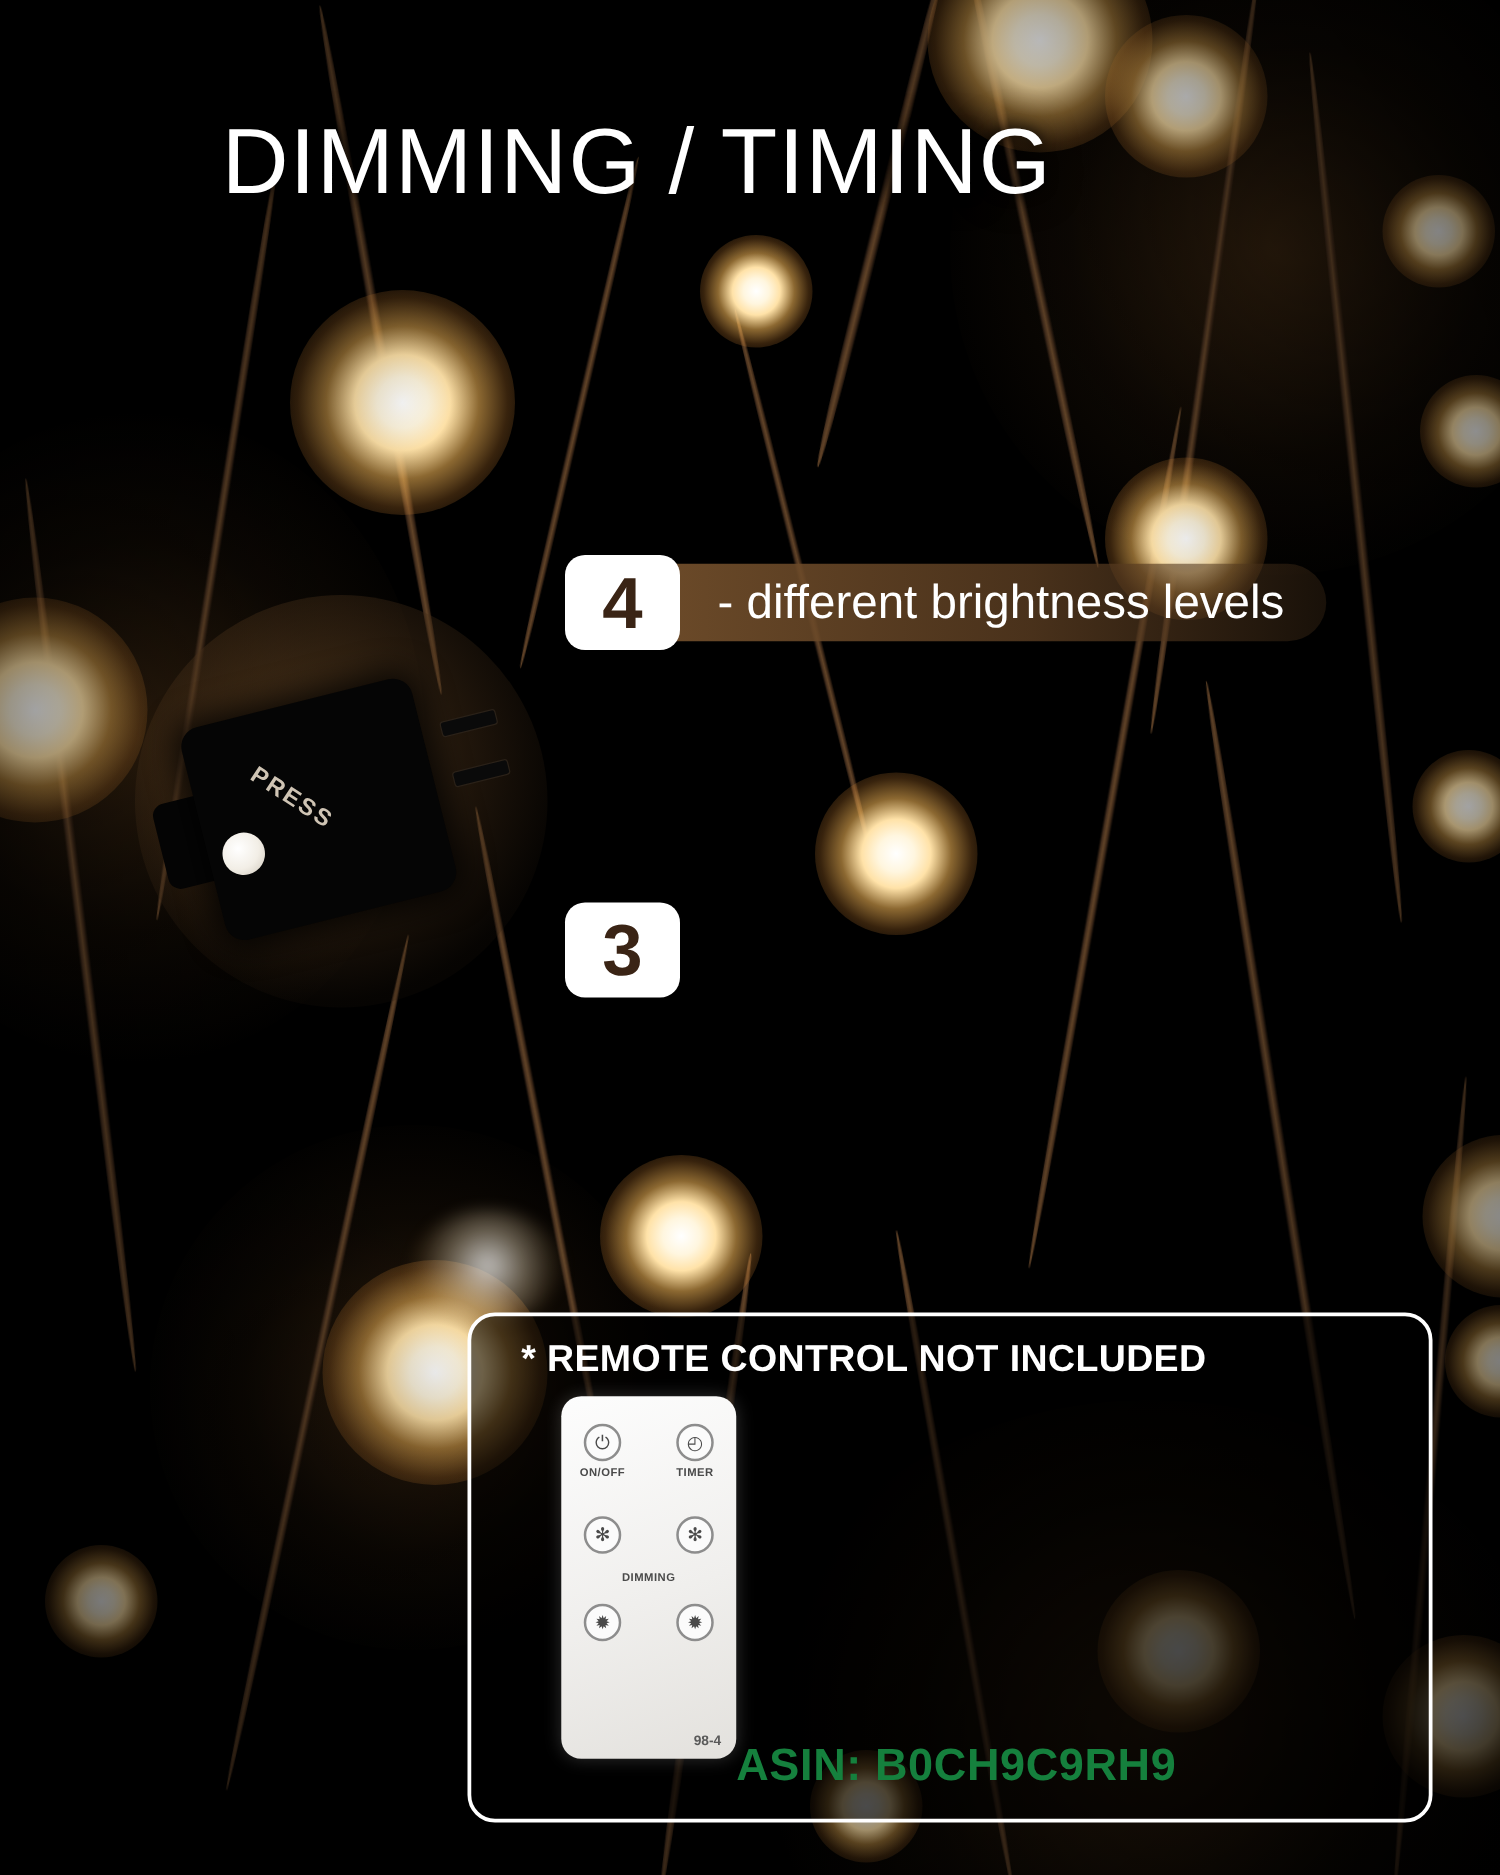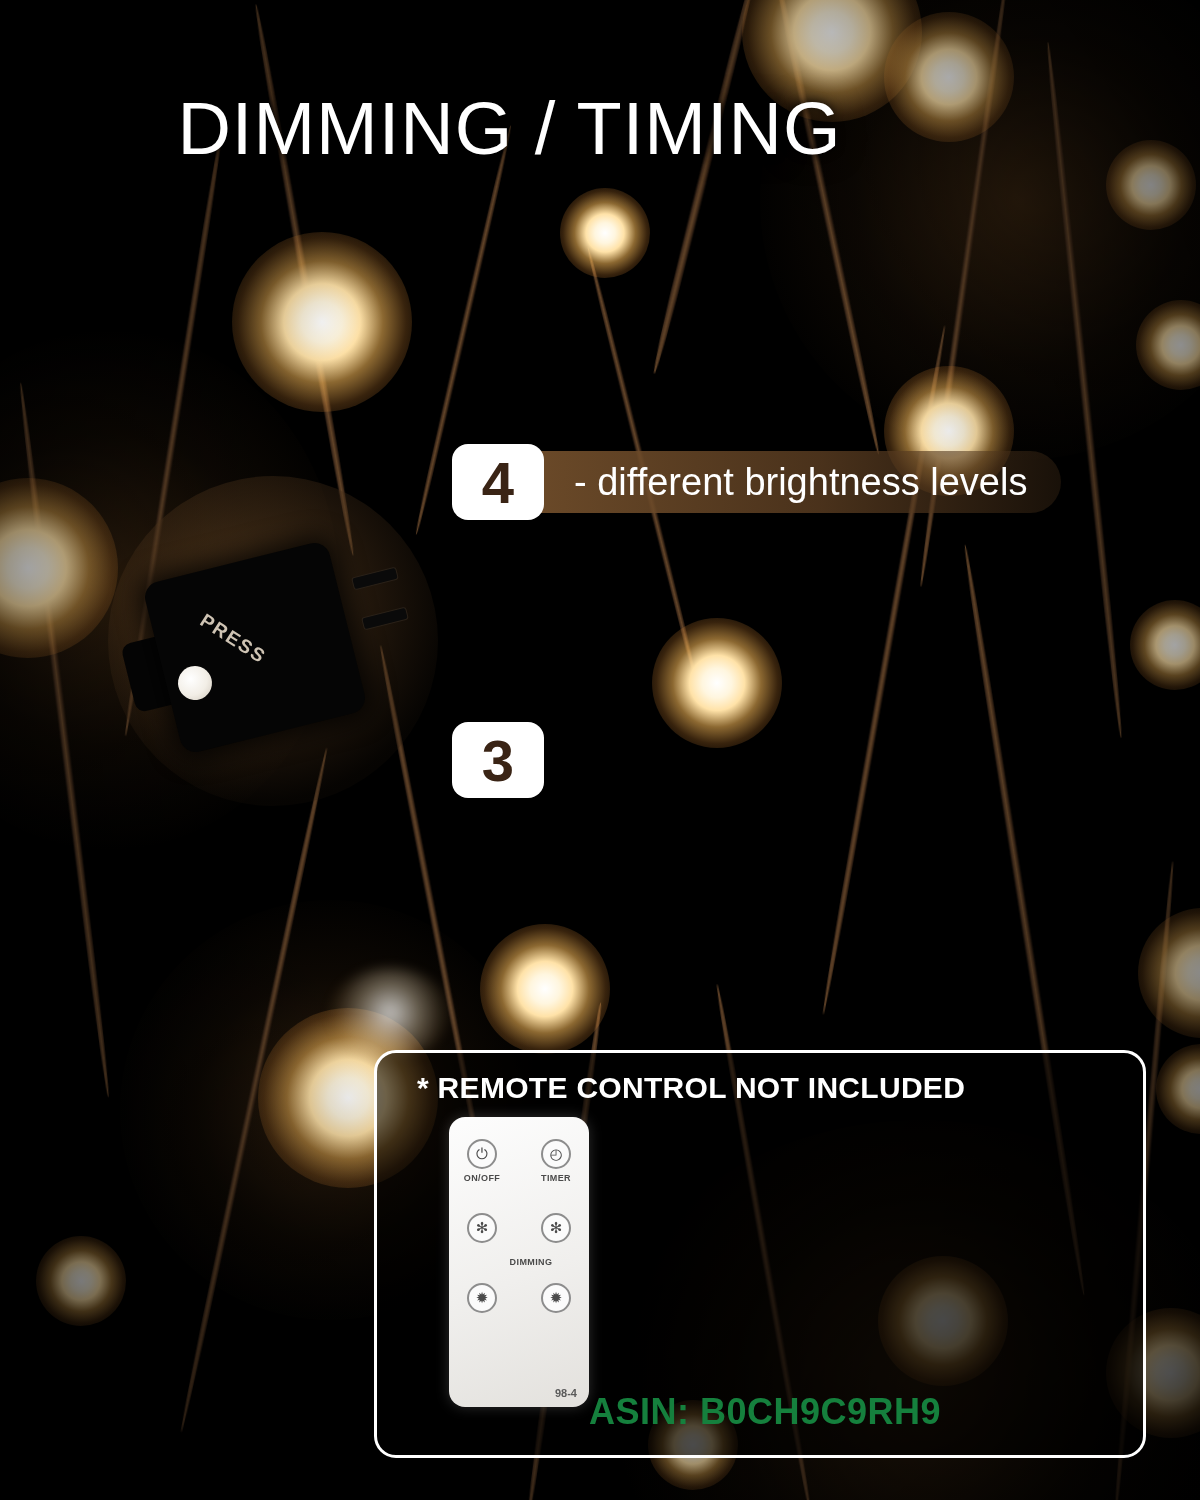--- a/index.html
+++ b/index.html
@@ -330,21 +330,21 @@
         </div>
         <div class="rlabel" style="left:77px; top:56px;">TIMER</div>
 
         <div class="rbtn" style="left:18px; top:96px;">
           <span>✻</span>
         </div>
         <div class="rbtn" style="left:92px; top:96px;">
           <span>✻</span>
         </div>
 
-        <div class="rlabel" style="left:52px; top:140px;">DIMMING</div>
+        <div class="rlabel" style="left:40px; top:140px;">DIMMING</div>
 
         <div class="rbtn" style="left:18px; top:166px;">
           <span>✹</span>
         </div>
         <div class="rbtn" style="left:92px; top:166px;">
           <span>✹</span>
         </div>
 
         <div class="rcode">98-4</div>
       </div>

